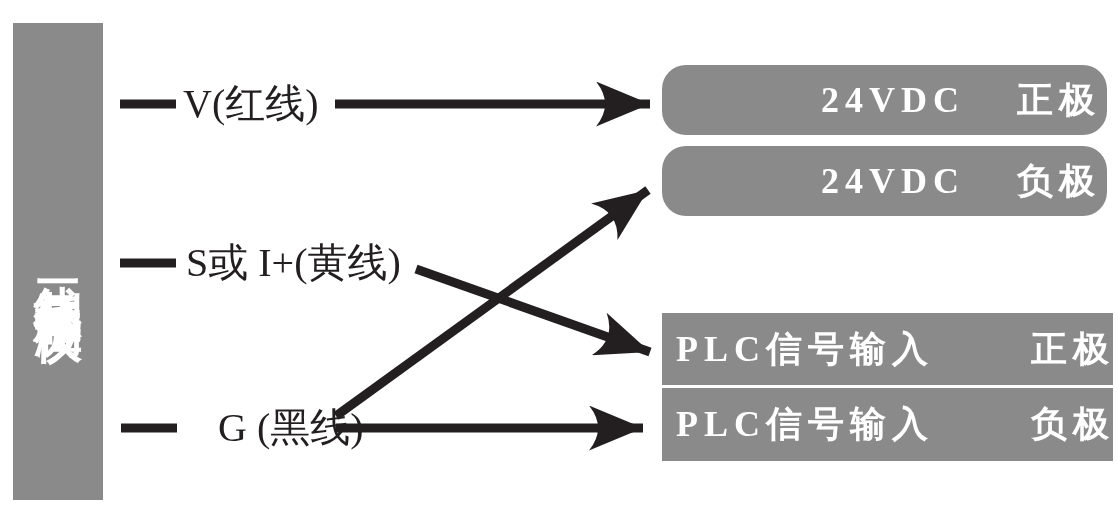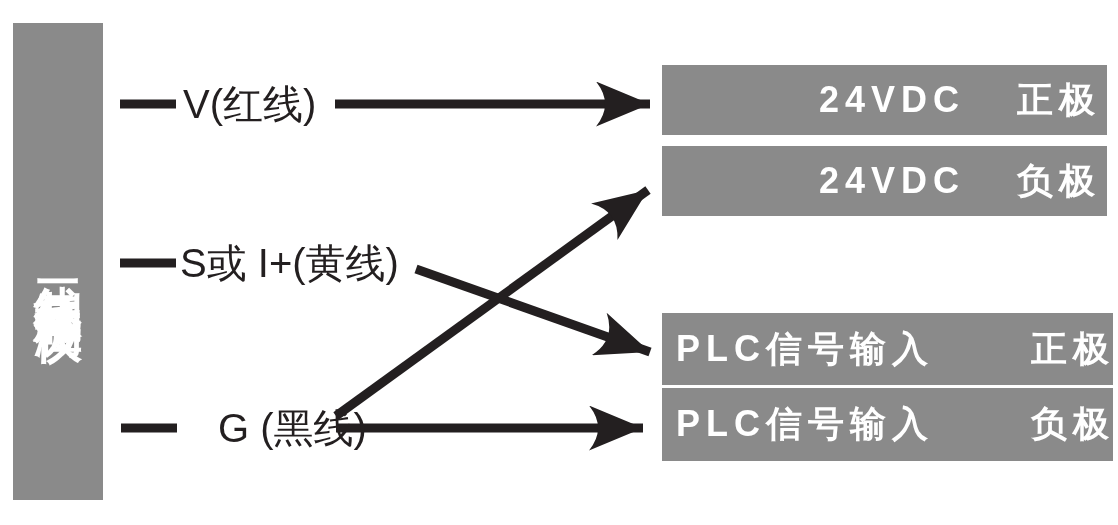--- a/index.html
+++ b/index.html
@@ -7,20 +7,21 @@
     padding: 0;
     background: #ffffff;
     font-family: "Liberation Sans", "DejaVu Sans", sans-serif;
   }
   .canvas {
     position: relative;
     width: 1113px;
     height: 525px;
     background: #ffffff;
     overflow: hidden;
+    font-family: Liberation Serif, serif;
   }
   
   .device-bar {
     position: absolute;
     left: 13px;
     top: 23px;
     width: 90px;
     height: 477px;
     background: #8a8a8a;
     display: flex;
@@ -40,38 +41,38 @@
   
   .wire-label {
     position: absolute;
     color: #231f20;
     font-size: 40px;
     line-height: 54px;
     white-space: nowrap;
     font-weight: 500;
   }
   .wire-label.v { left: 183px; top: 77px; }
-  .wire-label.s { left: 180px; top: 236px; text-align: right; }
+  .wire-label.s { left: 186px; top: 236px; text-align: right; }
   .wire-label.g { left: 186px; top: 401px; margin-left: 32px; }
   
   .terminal {
     position: absolute;
     left: 662px;
     width: 439px;
     background: #8a8a8a;
     color: #ffffff;
     display: flex;
     align-items: center;
     font-size: 36px;
     font-weight: bold;
     letter-spacing: 6px;
     white-space: nowrap;
   }
   .terminal .gap { flex: 0 0 52px; }
-  .terminal.t-right { justify-content: flex-end; padding-right: 6px; }
+  .terminal.t-right { justify-content: flex-end; padding-right: 6px; border-radius: 24px; }
   .terminal.t-split { justify-content: space-between; padding-left: 14px; padding-right: 6px; }
   .terminal.t1 { top: 65px;  height: 70px; }
   .terminal.t2 { top: 146px; height: 70px; }
   .terminal.t3 { top: 313px; height: 72px; }
   .terminal.t4 { top: 388px; height: 73px; }
   svg.wiring { position: absolute; left: 0; top: 0; }
   svg.wiring line { stroke: #231f20; stroke-width: 9; }
 </style>
 </head>
 <body>

